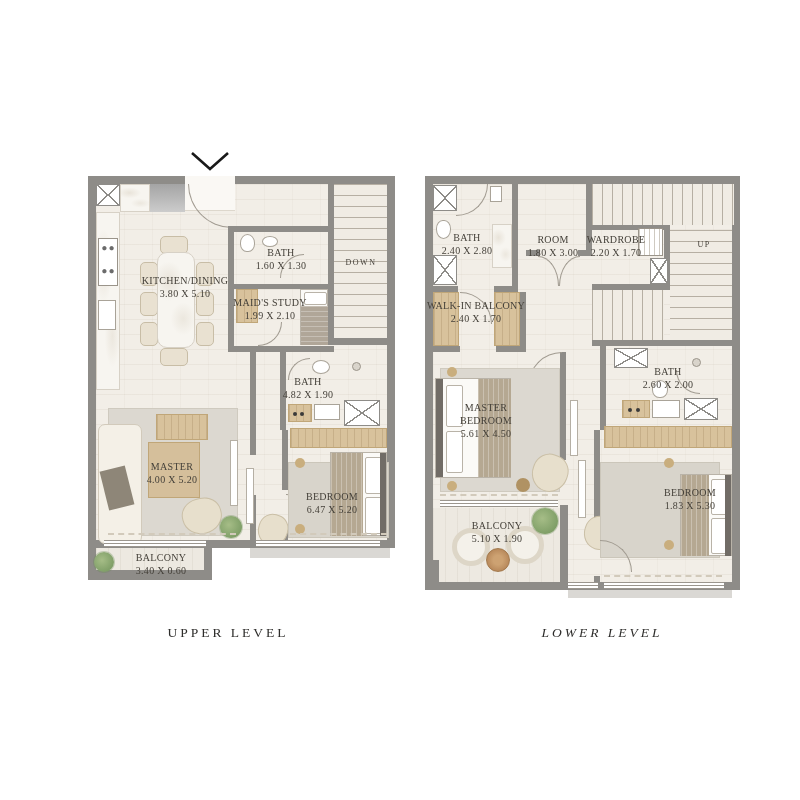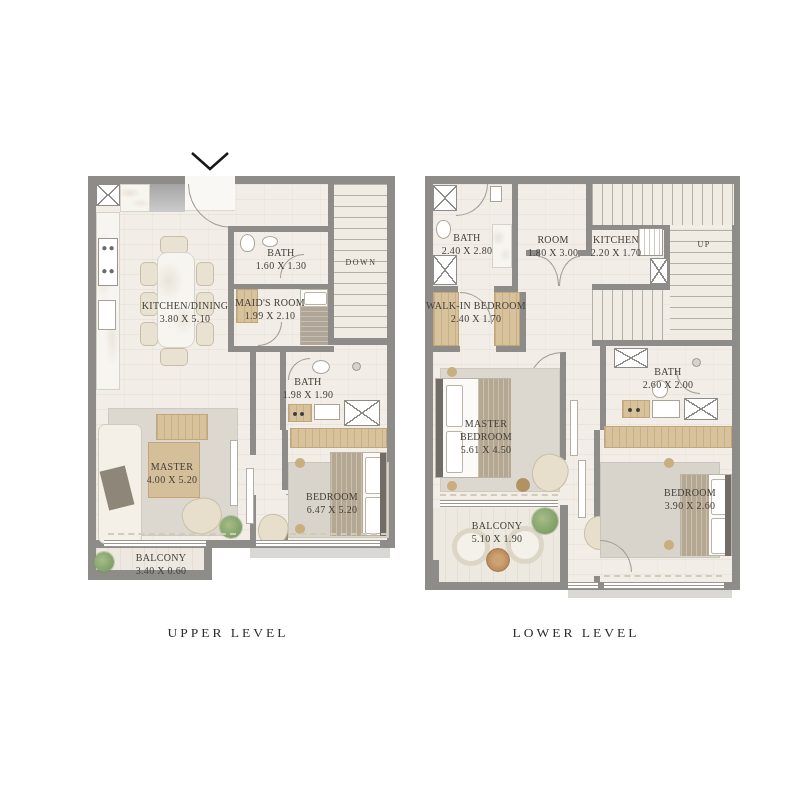--- a/index.html
+++ b/index.html
@@ -174,35 +174,35 @@
       <div class="hb" style="right:0;top:0;width:6px;height:83px;"></div>
     </div>
 
     <div class="trim" style="left:108px;top:533px;width:128px;"></div>
     <div class="trim" style="left:290px;top:533px;width:97px;"></div>
     <div class="window" style="left:104px;top:540px;width:102px;"></div>
     <div class="window" style="left:256px;top:540px;width:124px;"></div>
     <div class="ledge" style="left:250px;top:548px;width:140px;height:10px;"></div>
     <div class="plant" style="left:94px;top:552px;width:20px;height:20px;"></div>
 
-    <div class="rlabel" style="left:185px;top:299px;">
+    <div class="rlabel" style="left:185px;top:274px;">
       <span>KITCHEN/DINING</span>
       <span>3.80 X 5.10</span>
     </div>
     <div class="rlabel" style="left:281px;top:246px;">
       <span>BATH</span>
       <span>1.60 X 1.30</span>
     </div>
     <div class="rlabel" style="left:270px;top:296px;">
-      <span>MAID'S ROOM</span>
+      <span>MAID'S STUDY</span>
       <span>1.99 X 2.10</span>
     </div>
     <div class="rlabel" style="left:308px;top:375px;">
       <span>BATH</span>
-      <span>1.98 X 1.90</span>
+      <span>4.82 X 1.90</span>
     </div>
     <div class="rlabel" style="left:172px;top:460px;">
       <span>MASTER</span>
       <span>4.00 X 5.20</span>
     </div>
     <div class="rlabel" style="left:332px;top:490px;">
       <span>BEDROOM</span>
       <span>6.47 X 5.20</span>
     </div>
     <div class="rlabel" style="left:161px;top:551px;">
@@ -314,41 +314,41 @@
 
     <div class="rlabel" style="left:467px;top:231px;">
       <span>BATH</span>
       <span>2.40 X 2.80</span>
     </div>
     <div class="rlabel" style="left:553px;top:233px;">
       <span>ROOM</span>
       <span>1.80 X 3.00</span>
     </div>
     <div class="rlabel" style="left:616px;top:233px;">
-      <span>KITCHEN</span>
+      <span>WARDROBE</span>
       <span>2.20 X 1.70</span>
     </div>
     <div class="rlabel" style="left:476px;top:299px;">
-      <span>WALK-IN BEDROOM</span>
+      <span>WALK-IN BALCONY</span>
       <span>2.40 X 1.70</span>
     </div>
-    <div class="rlabel wrap" style="left:486px;top:401px;margin-top:16px;">
+    <div class="rlabel wrap" style="left:486px;top:401px;">
       <span>MASTER BEDROOM</span>
       <span>5.61 X 4.50</span>
     </div>
     <div class="rlabel" style="left:668px;top:365px;">
       <span>BATH</span>
       <span>2.60 X 2.00</span>
     </div>
     <div class="rlabel" style="left:690px;top:486px;">
       <span>BEDROOM</span>
-      <span>3.90 X 2.60</span>
+      <span>1.83 X 5.30</span>
     </div>
     <div class="rlabel" style="left:497px;top:519px;">
       <span>BALCONY</span>
       <span>5.10 X 1.90</span>
     </div>
   </div>
 
   <div class="caption" style="left:228px;top:625px;">UPPER LEVEL</div>
-  <div class="caption" style="left:576px;top:625px;">LOWER LEVEL</div>
+  <div class="caption" style="left:602px;top:625px;font-style:italic;">LOWER LEVEL</div>
 
 </div>
 
 </body></html>

